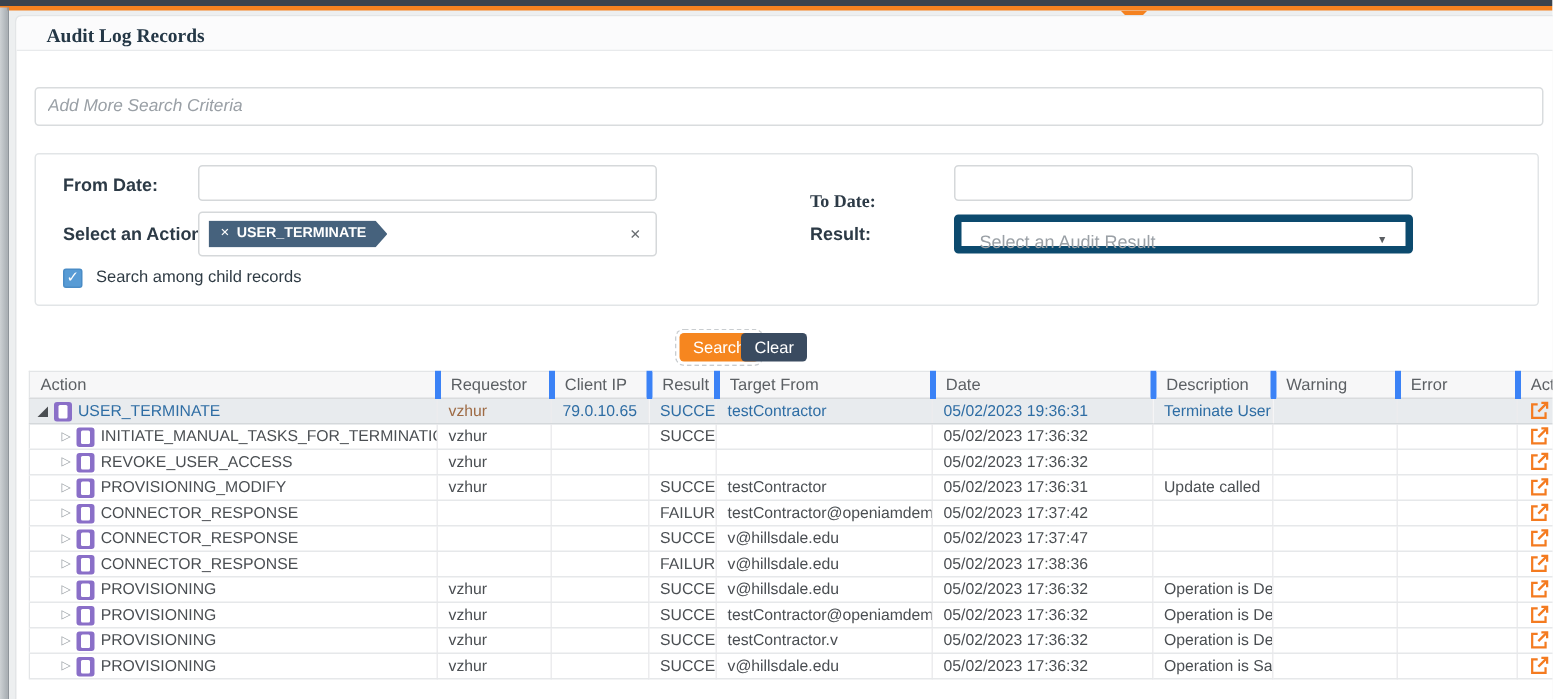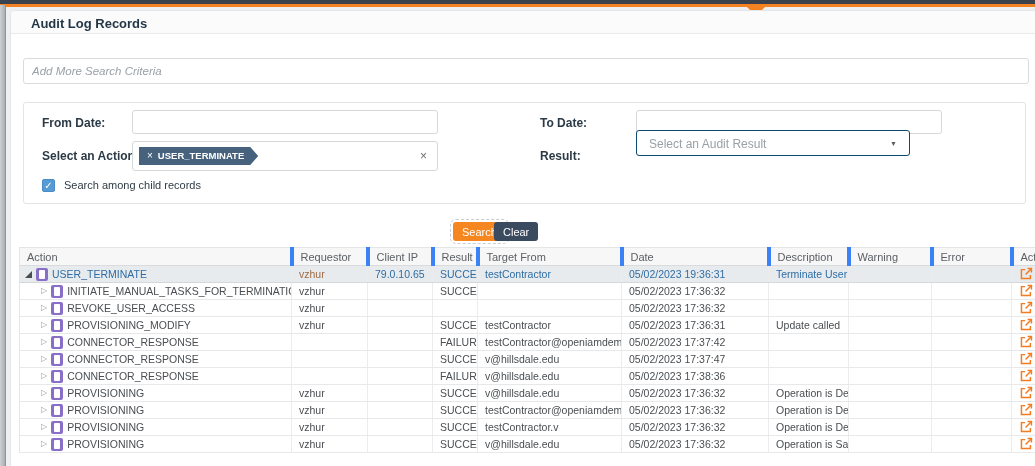--- a/index.html
+++ b/index.html
@@ -16,43 +16,43 @@
   .chrome-notch  { position:absolute; left:747px; top:7px; width:18px; height:4px; background:#f58220;
                    clip-path:polygon(0 0,100% 0,78% 100%,22% 100%); }
   
   .left-strip { position:absolute; left:0; top:5px; bottom:0; width:6px;
                 background:linear-gradient(to right,#cdd1d4,#a8aeb3); border-right:1px solid #8e949a; }
   
   .card { position:absolute; left:10px; top:10px; width:1040px; height:470px;
           background:#ffffff; border:1px solid #e3e5e7; border-radius:4px 0 0 0; }
   .card-header { position:absolute; left:0; top:0; right:0; height:23px;
                  background:#fbfbfc; border-bottom:1px solid #e8eaec; border-radius:4px 0 0 0; }
-  .page-title { position:absolute; left:20px; top:5px; font-size:13px; font-weight:bold; color:#243746; }
+  .page-title { position:absolute; left:20px; top:5px; font-size:13px; font-weight:bold; color:#243746;font-family:Liberation Serif, serif; }
   
   .criteria-input { position:absolute; left:12px; top:47px; width:1006px; height:26px;
                     border:1px solid #d9dcde; border-radius:3px; background:#fff;
                     font-family:"Liberation Sans",sans-serif;
                     font-size:11.5px; font-style:italic; color:#6b7075; padding:0 8px; }
   .criteria-input::placeholder { color:#9aa0a6; font-style:italic; }
   
   .filter-panel { position:absolute; left:12px; top:91px; width:1003px; height:102px;
                   background:#fff; border:1px solid #e2e5e7; border-radius:3px; }
   .f-label { position:absolute; font-size:12px; font-weight:bold; color:#2c3a46; }
   .f-input { position:absolute; width:306px; height:24px; border:1px solid #d5d8da; border-radius:3px;
              background:#fff; font-family:"Liberation Sans",sans-serif; font-size:12px; color:#3c4247; padding:0 8px; }
   .action-box { position:absolute; left:108px; top:38px; width:306px; height:30px;
                 border:1px solid #d5d8da; border-radius:3px; background:#fff; }
   .action-tag { position:absolute; left:6px; top:5px; height:18px; line-height:18px;
                 background:#46627d; color:#fff; font-size:9.5px; font-weight:bold;
                 padding:0 14px 0 8px;
                 clip-path:polygon(0 0, calc(100% - 8px) 0, 100% 50%, calc(100% - 8px) 100%, 0 100%); }
   .tag-x { margin-right:5px; font-weight:normal; font-size:10px; cursor:pointer; }
   .box-clear { position:absolute; right:10px; top:7px; font-size:12px; color:#6a6e72; cursor:pointer; line-height:14px; }
-  .result-box { position:absolute; left:612px; top:27px; width:274px; height:26px;
-                border:1px solid #0c4a6e; border-radius:3px; background:#fff; cursor:pointer; }
+  .result-box { position:absolute; left:612px; top:40px; width:306px; height:26px;
+                border:5px solid #0c4a6e; border-radius:3px; background:#fff; cursor:pointer; }
   .result-placeholder { position:absolute; left:12px; top:6px; font-size:12px; color:#9aa0a6; }
   .select-caret { position:absolute; right:12px; top:9px; font-size:7px; color:#5a5e62; }
   .checkbox { position:absolute; left:18px; top:76px; width:13px; height:13px; background:#579bd5;
               border:1px solid #4a8cc6; border-radius:2px; color:#fff; font-size:10px;
               line-height:12px; text-align:center; cursor:pointer; }
   .checkbox-label { position:absolute; left:40px; top:76px; font-size:11px; color:#2f3b44; }
   
   .btn { position:absolute; top:211px; height:19px; border:none; border-radius:3px; color:#fff;
          font-family:"Liberation Sans",sans-serif; font-size:11px; padding:0 9px; cursor:pointer; }
   .btn-search { left:442px; background:#f6861f; outline:1px dashed #c9cdd0; outline-offset:2px; }
@@ -93,21 +93,21 @@
   <div class="card-header">
     <div class="page-title">Audit Log Records</div>
   </div>
 
   <input class="criteria-input" type="text" placeholder="Add More Search Criteria" style="">
 
   <div class="filter-panel">
     <div class="f-label" style="left:18px; top:13px;">From Date:</div>
     <input class="f-input" style="left: 108px; top: 7px;" type="text" value="">
 
-    <div class="f-label" style="left:516px; top:13px;">To Date:</div>
+    <div class="f-label" style="left:516px; top:24px;font-family:Liberation Serif, serif;">To Date:</div>
     <input class="f-input" style="left: 612px; top: 7px;" type="text" value="">
 
     <div class="f-label" style="left:18px; top:46px;">Select an Action:</div>
     <div class="action-box">
       <div class="action-tag"><span class="tag-x">×</span><span>USER_TERMINATE</span></div>
       <div class="box-clear">×</div>
     </div>
 
     <div class="f-label" style="left:516px; top:46px;">Result:</div>
     <div class="result-box">

